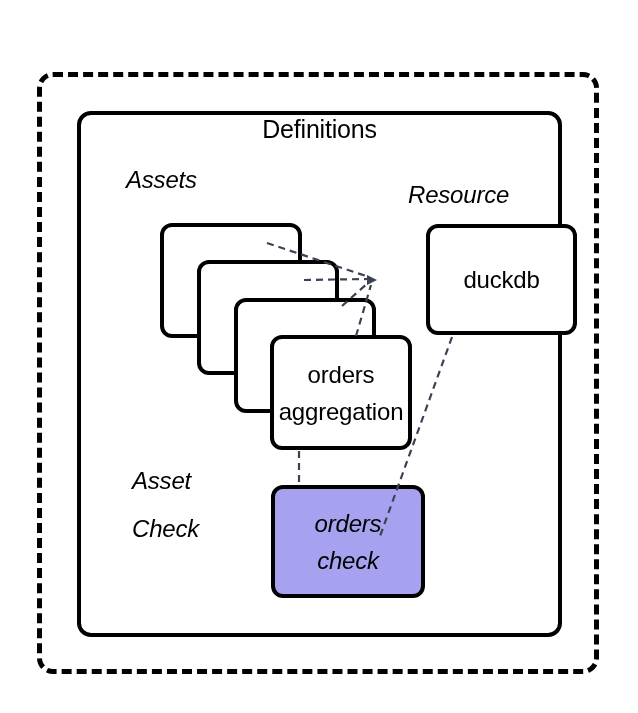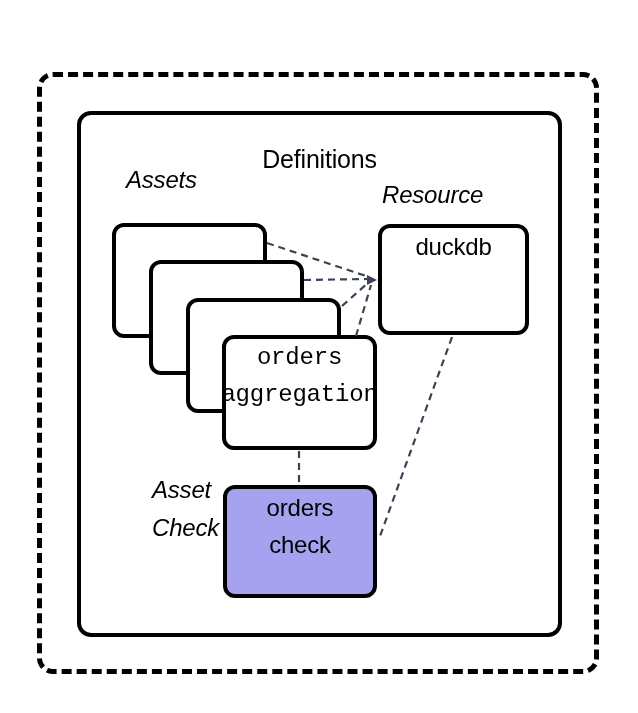--- a/index.html
+++ b/index.html
@@ -42,73 +42,73 @@
     width: 485px;
     height: 526px;
     box-sizing: border-box;
     border: 4px solid var(--box-border, #000000);
     border-radius: 14px;
     background: #ffffff;
   }
   .definitions-title {
     position: absolute;
     left: 77px;
-    top: 145px;
+    top: 115px;
     width: 485px;
     text-align: center;
     font-size: 25px;
   }
   .section-label {
     position: absolute;
     font-size: 24px;
     font-style: italic;
   }
   .assets-label   { left: 126px; top: 166px; }
-  .resource-label { left: 382px; top: 181px; text-align: right; }
+  .resource-label { left: 408px; top: 181px; text-align: right; }
   .asset-check-label {
-    left: 152px;
+    left: 132px;
     top: 457px;
     width: 106px;
-    line-height: 38px;
-    margin-top: 14px;
+    line-height: 48px;
   }
   .node {
     position: absolute;
     box-sizing: border-box;
     border: 4px solid var(--box-border, #000000);
     border-radius: 12px;
     background: #ffffff;
     display: flex;
-    align-items: flex-start;
+    align-items: center;
     justify-content: center;
     text-align: center;
     font-size: 24px;
     line-height: 37px;
+    margin-left: 48px;
   }
-  .asset-card { width: 155px; height: 115px; font-family: Liberation Mono, monospace; }
+  .asset-card { width: 142px; height: 115px; }
   .card-1 { left: 112px; top: 223px; z-index: 1; }
   .card-2 { left: 149px; top: 260px; z-index: 2; }
   .card-3 { left: 186px; top: 298px; z-index: 3; }
   .card-4 { left: 222px; top: 335px; z-index: 4; }
   .duckdb-node {
     left: 378px;
     top: 224px;
     width: 151px;
     height: 111px;
     z-index: 2;
   }
   .orders-check-node {
     left: 223px;
     top: 485px;
     width: 154px;
     height: 113px;
     background: var(--asset-check-fill, #a7a2f0);
     z-index: 2;
   }
-  .orders-check-node .node-label { max-width: 126px; }
+  .orders-check-node .node-label { max-width: 126px; font-style: italic; }
   .connectors {
     position: absolute;
     left: 0;
     top: 0;
     z-index: 6;
     pointer-events: none;
   }
   .connector {
     stroke: var(--connector, #3b4254);
     stroke-width: 2.2;

